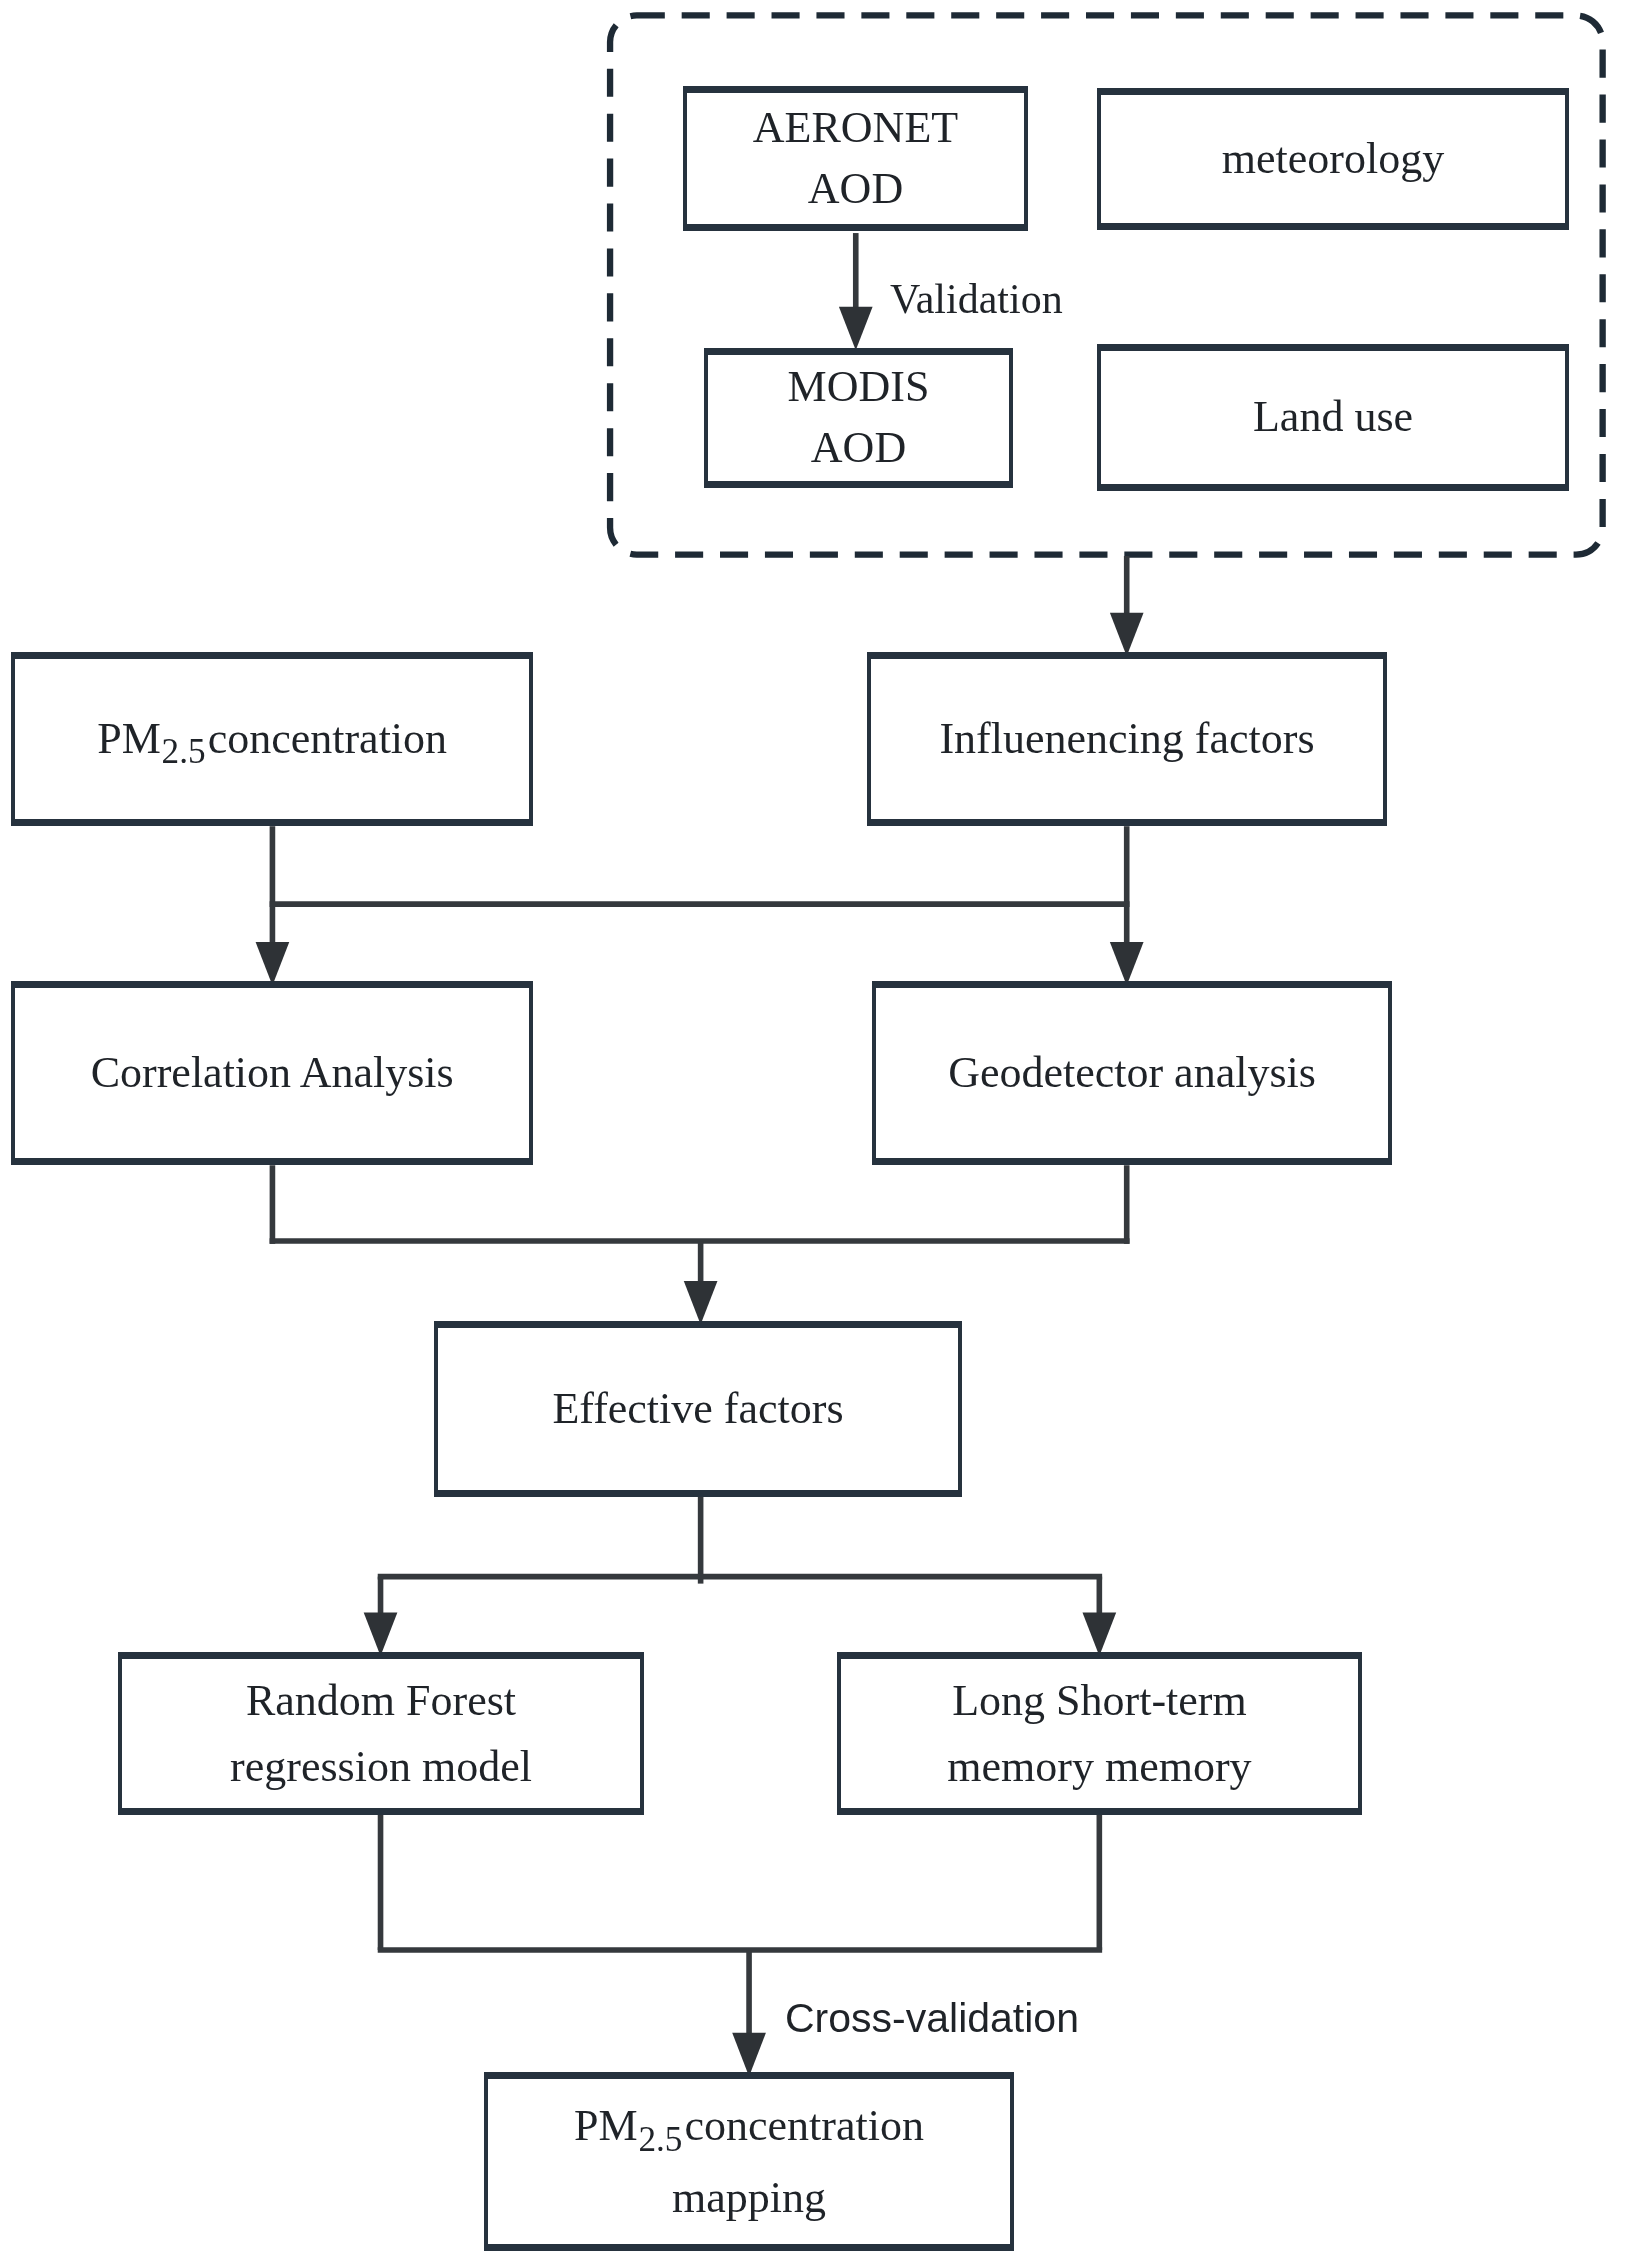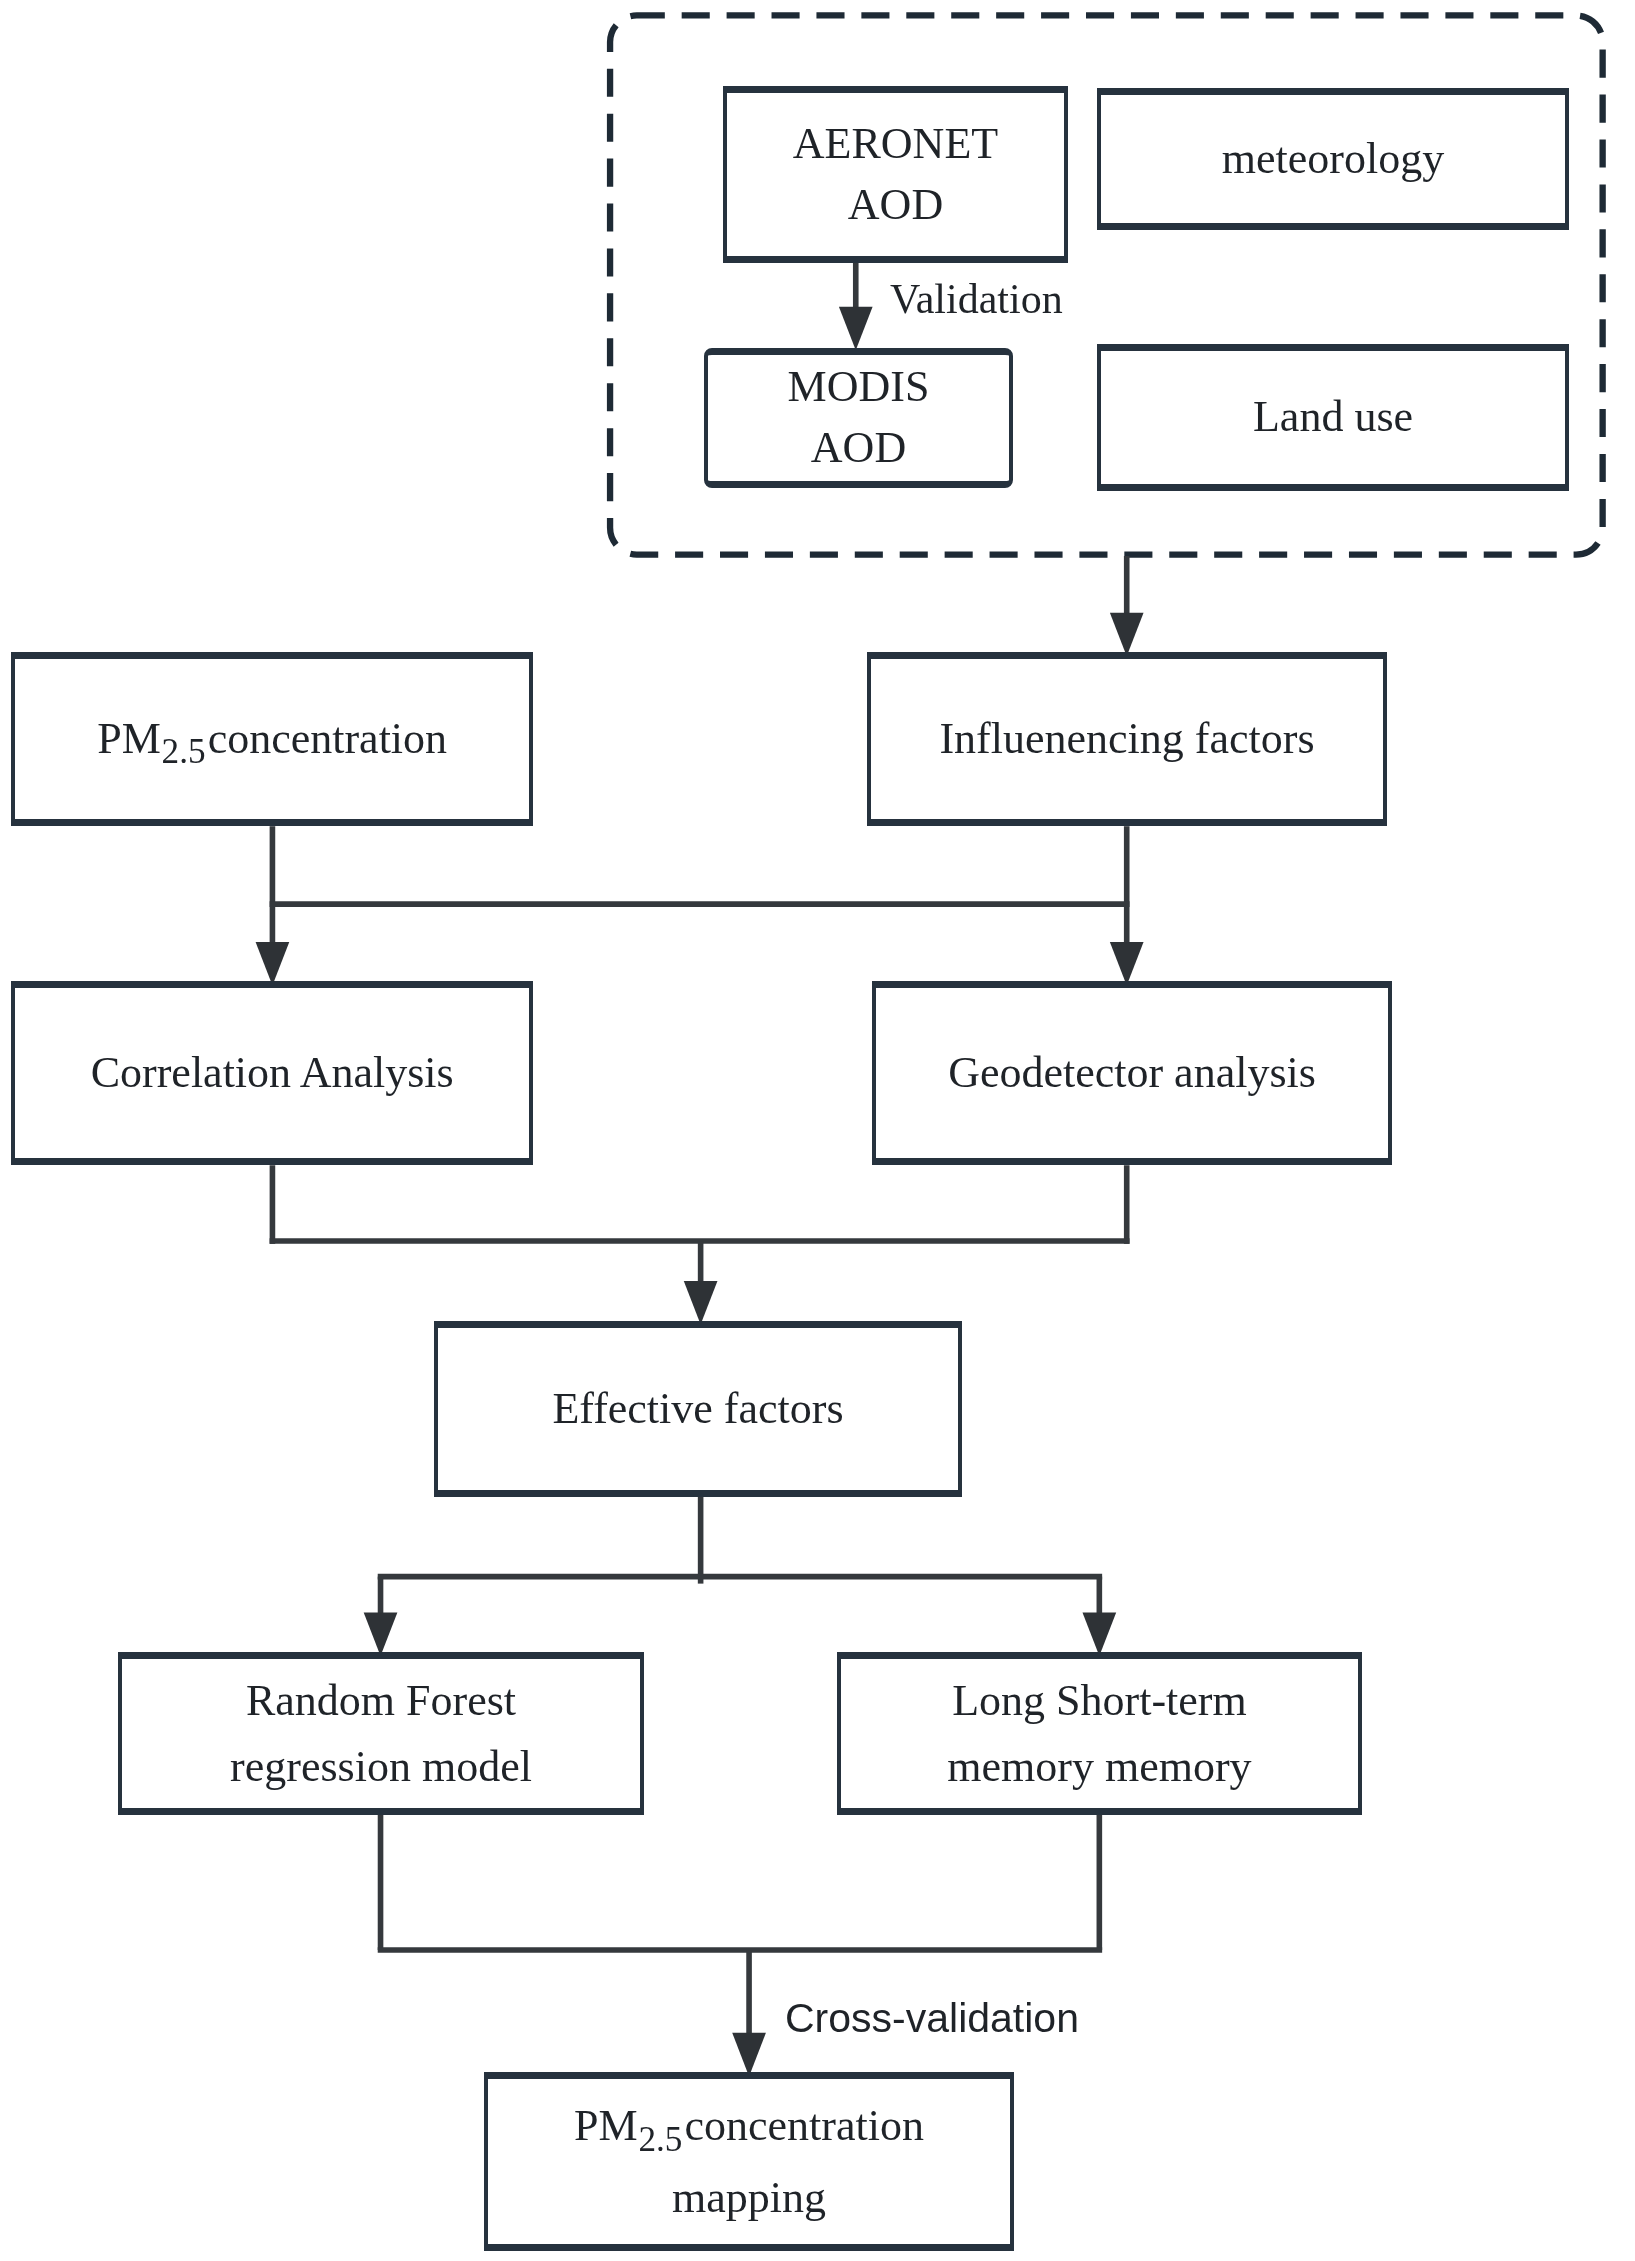--- a/index.html
+++ b/index.html
@@ -35,23 +35,23 @@
     z-index: 2;
   }
   .node .ln { white-space: nowrap; }
   .sub25 {
     font-size: 0.8em;
     position: relative;
     top: 0.30em;
     margin: 0 2.1px 0 0.7px;
   }
   
-  #aeronet-box      { left: 723px;  top: 86px;  width: 345px; height: 177px; }
+  #aeronet-box      { left: 683px;  top: 86px;  width: 345px; height: 145px; }
   #meteorology-box  { left: 1097px; top: 88px;  width: 472px; height: 142px; }
-  #modis-box        { left: 704px; top: 348px;  width: 309px; height: 140px; border-radius: 8px; }
+  #modis-box        { left: 704px; top: 348px;  width: 309px; height: 140px; }
   #landuse-box      { left: 1097px; top: 344px;  width: 472px; height: 147px; }
   #pm25-box         { left: 11.2px;   top: 652px;  width: 522px; height: 174px; }
   #influencing-box  { left: 867px; top: 652px;  width: 520px; height: 174px; }
   #correlation-box  { left: 11.2px;   top: 981px; width: 522px; height: 184px; }
   #geodetector-box  { left: 872px; top: 981px; width: 520px; height: 184px; }
   #effective-box    { left: 434px;  top: 1321px; width: 528px; height: 176px; }
   #rf-box           { left: 118px;  top: 1652px; width: 526px; height: 163px; line-height: 1.5; }
   #lstm-box         { left: 837px; top: 1652px; width: 525px; height: 163px; line-height: 1.5; }
   #mapping-box      { left: 484px;  top: 2072px; width: 530px; height: 179px; line-height: 1.62; }
 

